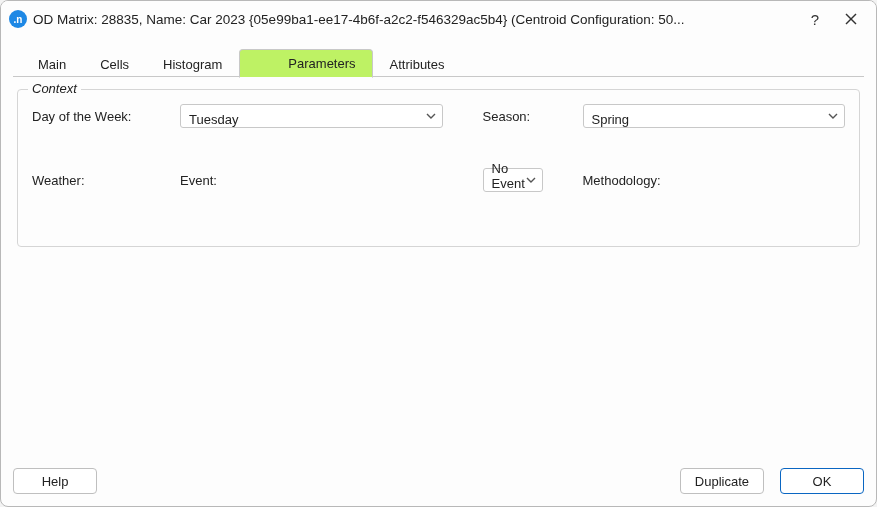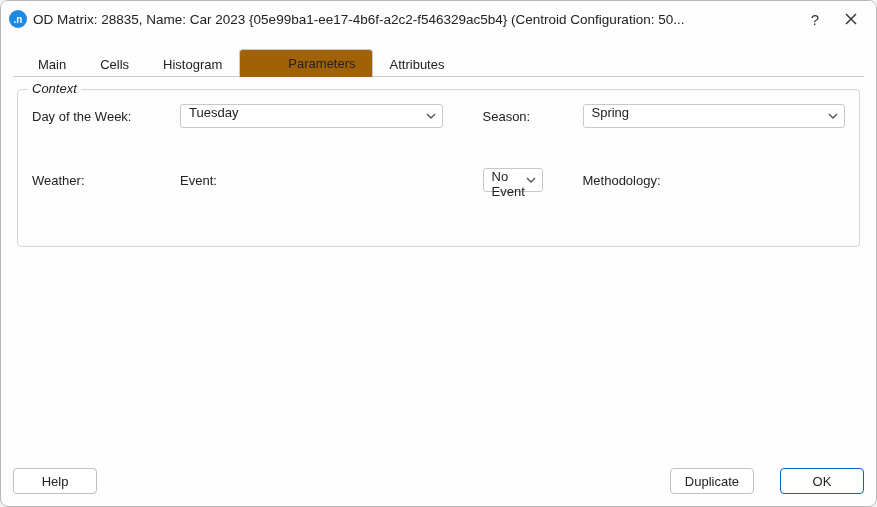--- a/index.html
+++ b/index.html
@@ -73,21 +73,21 @@
     border: 1px solid transparent;
     border-bottom: none;
     position: relative;
     top: 1px;
     background: transparent;
   }
   .tab.active {
     border: 1px solid #c8c8c8;
     border-bottom: 1px solid #fdfdfd;
     border-radius: 4px 4px 0 0;
-    background: #a16207;
+    background: #bef264;
     z-index: 2;
     padding-left: 48px;
   }
   .tab-underline {
     border-bottom: 1px solid #c8c8c8;
     margin-top: -1px;
   }
   .tab-panel {
     flex: 1 1 auto;
     padding: 12px 4px 4px 4px;
@@ -116,35 +116,35 @@
     gap: 40px;
   }
   .label { white-space: nowrap; }
   .combo {
     position: relative;
     border: 1px solid #c8c8c8;
     border-radius: 3px;
     height: 24px;
     background: #fff;
     display: flex;
-    align-items: flex-start;
+    align-items: flex-end;
     padding: 0 22px 0 8px;
     font-size: 13px;
     cursor: pointer;
   }
   .combo .chev {
     position: absolute;
     right: 6px; top: 50%;
     transform: translateY(-50%);
   }
   .chev svg { display:block; }
   .footer {
     display: flex;
     align-items: center;
-    gap: 26px;
+    gap: 16px;
     padding-top: 6px;
   }
   .footer .spacer { flex: 1 1 auto; }
   .btn {
     min-width: 84px;
     height: 26px;
     border: 1px solid #bfbfbf;
     border-radius: 4px;
     background: #fff;
     display: flex; align-items:center; justify-content:center;

